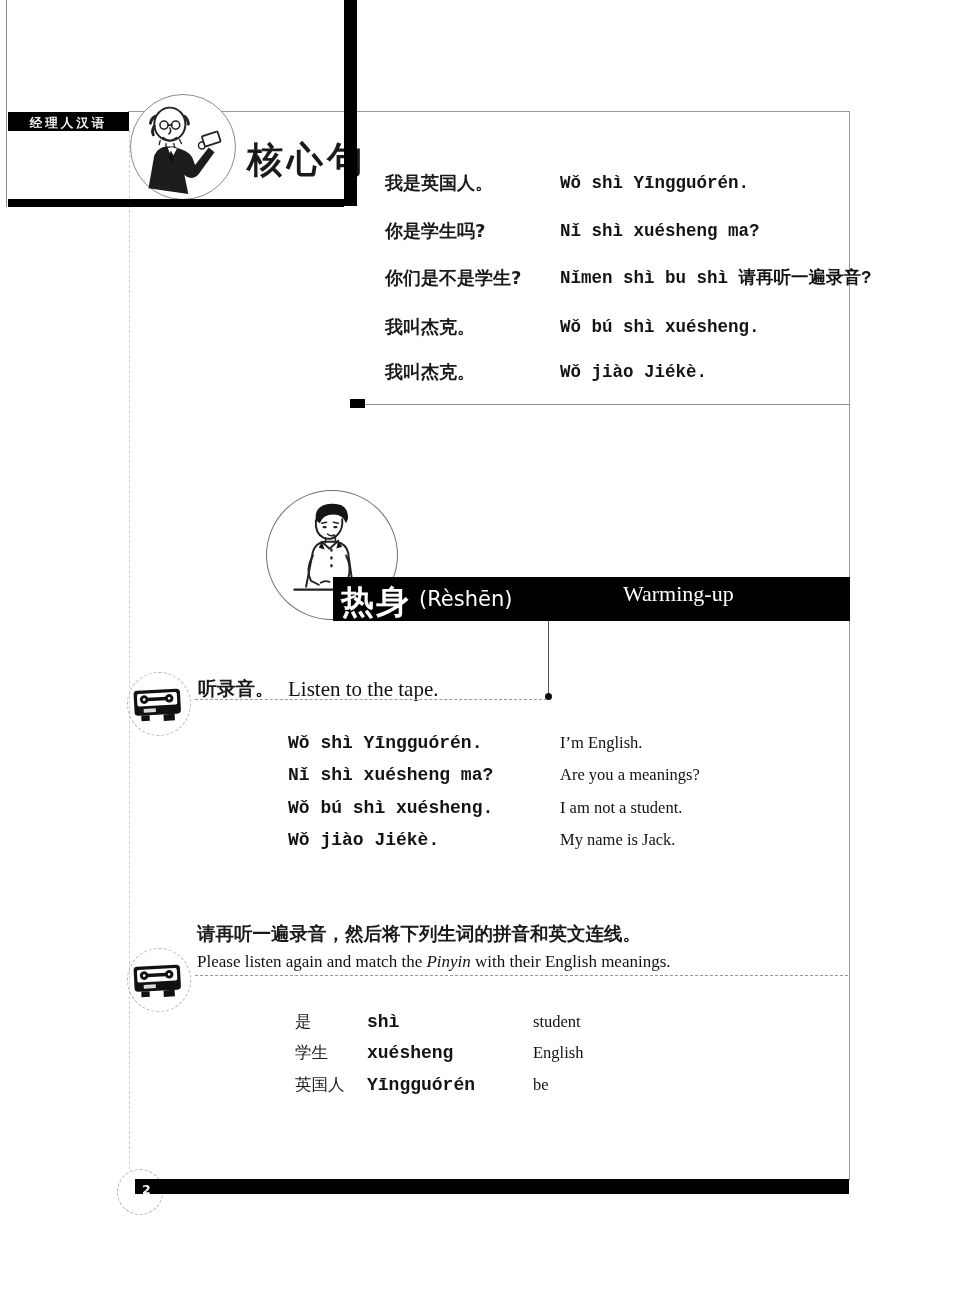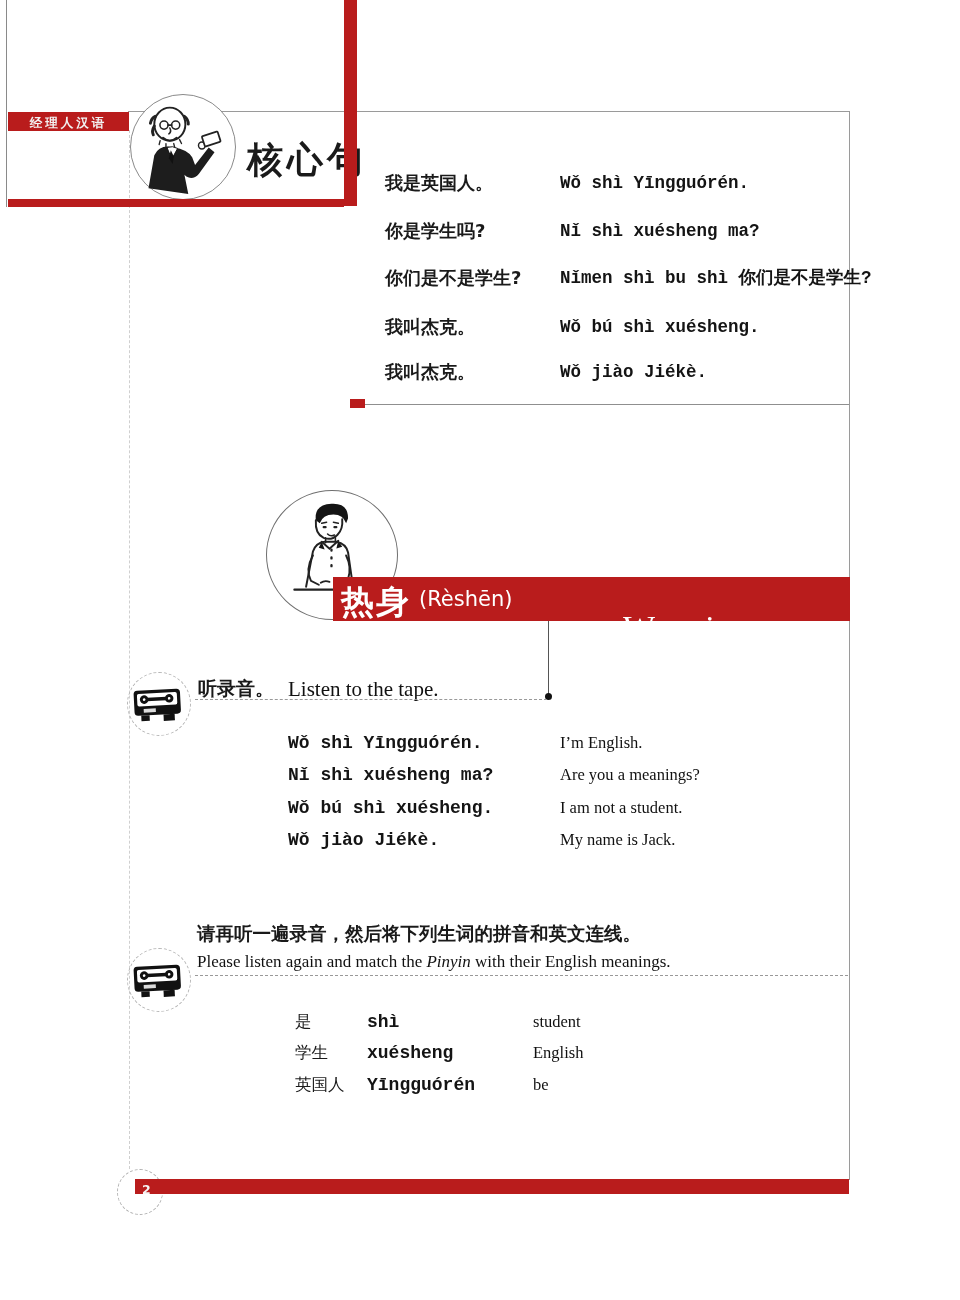--- a/index.html
+++ b/index.html
@@ -3,21 +3,21 @@
 <meta charset="utf-8">
 <style>
   html,body{margin:0;padding:0;background:#fff;}
   #page{position:relative;width:960px;height:1300px;background:#ffffff;overflow:hidden;
         font-family:"DejaVu Sans",sans-serif;color:#1a1a1a;}
   .abs{position:absolute;}
   .cn{font-family:"DejaVu Sans",sans-serif;font-weight:bold;color:#1a1a1a;}
   .py{font-family:Liberation Mono, monospace;font-weight:bold;color:#141414;}
   .en{font-family:"Liberation Serif",serif;font-weight:normal;color:#111;}
   .hairline{background:#8a8a8a;}
-  .blackfill{background:#b91c1c;}
+  .blackfill{background:#000000;}
   .circle{border-radius:50%;}
   .dashed-rule{border-top:1px dashed #999;height:0;}
   .row-line{line-height:24px;font-size:18px;white-space:nowrap;}
 </style>
 </head>
 <body>
 
 <div id="page">
 
   <div class="abs hairline" style="left:6px;top:0;width:1px;height:207px;"></div>
@@ -63,21 +63,21 @@
   <div class="abs row-line" style="left:0;top:171px;width:960px;">
     <span class="abs cn" style="left:385px;">我是英国人。</span>
     <span class="abs py" style="left:560px;font-size:17.5px;">Wǒ shì Yīngguórén.</span>
   </div>
   <div class="abs row-line" style="left:0;top:219px;width:960px;">
     <span class="abs cn" style="left:385px;">你是学生吗?</span>
     <span class="abs py" style="left:560px;font-size:17.5px;">Nǐ shì xuésheng ma?</span>
   </div>
   <div class="abs row-line" style="left:0;top:266px;width:960px;">
     <span class="abs cn" style="left:385px;">你们是不是学生?</span>
-    <span class="abs py" style="left:560px;font-size:17.5px;">Nǐmen shì bu shì 你们是不是学生?</span>
+    <span class="abs py" style="left:560px;font-size:17.5px;">Nǐmen shì bu shì 请再听一遍录音?</span>
   </div>
   <div class="abs row-line" style="left:0;top:315px;width:960px;">
     <span class="abs cn" style="left:385px;">我叫杰克。</span>
     <span class="abs py" style="left:560px;font-size:17.5px;">Wǒ bú shì xuésheng.</span>
   </div>
   <div class="abs row-line" style="left:0;top:360px;width:960px;">
     <span class="abs cn" style="left:385px;">我叫杰克。</span>
     <span class="abs py" style="left:560px;font-size:17.5px;">Wǒ jiào Jiékè.</span>
   </div>
 
@@ -102,21 +102,21 @@
           <path d="M84,95 l16,0 l2,5 l-16,0 z" fill="#fff" stroke-width="1.4"></path>
           <path d="M86,97 l12,0 M85,99 l13,0" stroke-width="1"></path>
         </g>
       </svg>
     </span>
   </div>
 
   <div class="abs blackfill" style="left:333px;top:577px;width:517px;height:44px;">
     <span class="abs cn" style="left:8px;top:3px;font-size:33px;color:#fff;letter-spacing:2px;text-align:right;">热身</span>
     <span class="abs" style="left:86px;top:10px;font-size:21px;color:#fff;font-family:'DejaVu Sans',sans-serif;">(Rèshēn)</span>
-    <span class="abs en" style="left:290px;top:4px;font-size:34px;color:#fff;margin-top:28px;">Warming-up</span>
+    <span class="abs en" style="left:290px;top:4px;font-size:22px;color:#fff;">Warming-up</span>
   </div>
 
   <div class="abs" style="left:548px;top:621px;height:75px;border-left:1px solid #555;"></div>
   <div class="abs circle" style="left:545px;top:693px;width:7px;height:7px;background:#111;"></div>
 
   <div class="abs circle" style="left:127px;top:672px;width:62px;height:62px;border:1px dashed #b5b5b5;">
     <span style="display:block;transform:rotate(-3deg);padding:10px 0 0 4px;">
       <svg viewBox="0 0 56 44" width="52" height="41" style="display:block;">
         <rect x="2" y="7" width="50" height="27" rx="4" fill="#111"></rect>
         <rect x="5.5" y="10.5" width="43" height="13.5" rx="2" fill="#fff"></rect>

